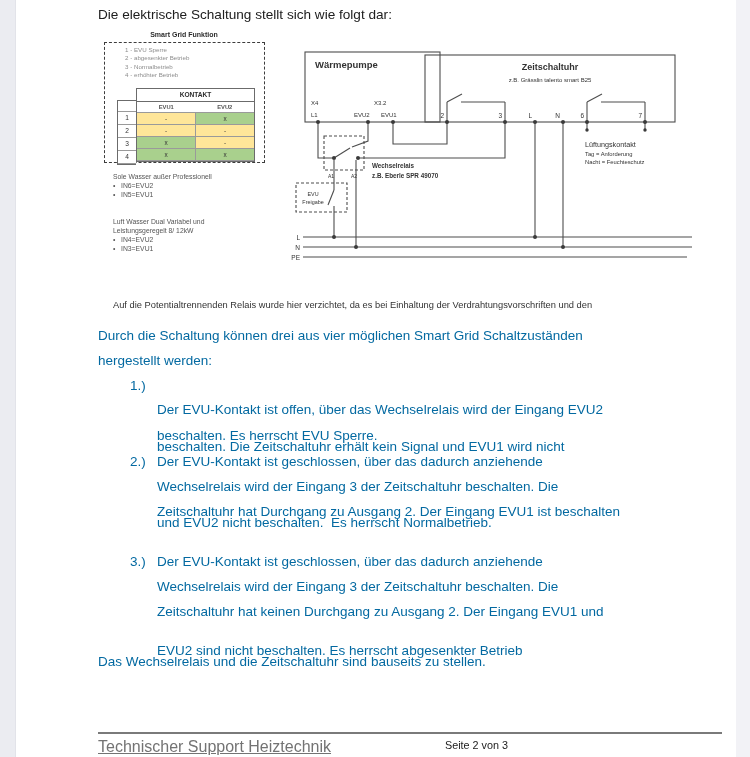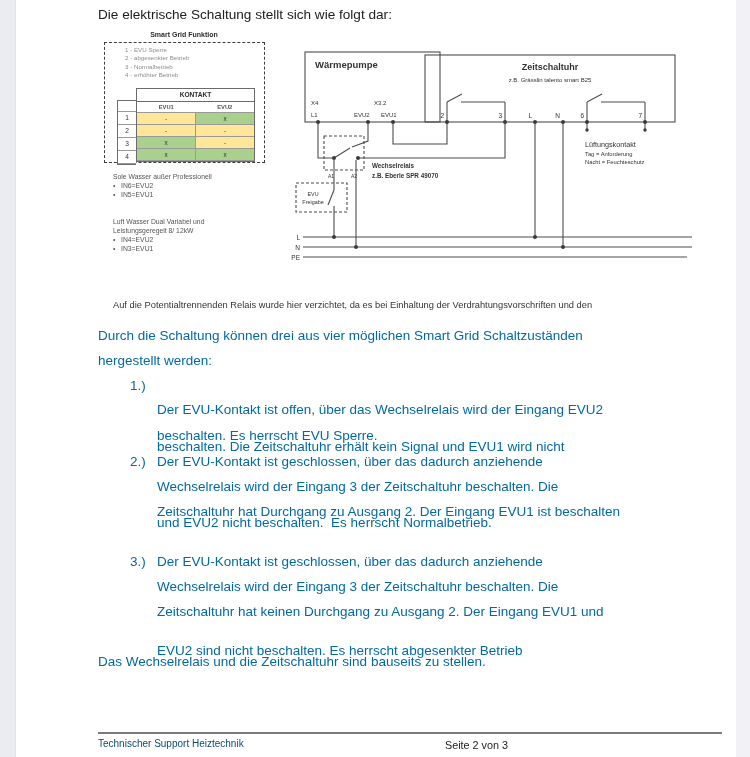--- a/index.html
+++ b/index.html
@@ -31,21 +31,21 @@
 
   
   .achtung{position:absolute;left:113px;top:276px;font-size:9.3px;line-height:11.8px;color:#333;white-space:pre;}
   .achtung .b{font-weight:bold;}
 
   
   .bline{position:absolute;font-size:13.5px;color:#0369a1;white-space:pre;}
 
   
   .foot-rule{position:absolute;left:98px;top:732px;width:624px;height:2px;background:#7a7a7a;}
-  .foot-left{position:absolute;left:98px;top:738px;font-size:10px;color:#0c4a6e;}
+  .foot-left{position:absolute;left:98px;top:738px;font-size:16px;color:#737373;text-decoration:underline;}
   .foot-right{position:absolute;left:445px;top:739px;font-size:10.8px;color:#222;}
 
   svg text{font-family:"Liberation Sans","DejaVu Sans",sans-serif;fill:#333;}
 </style>
 </head>
 <body>
 
 <div id="stage">
 
   <div class="edge-strip"></div>

